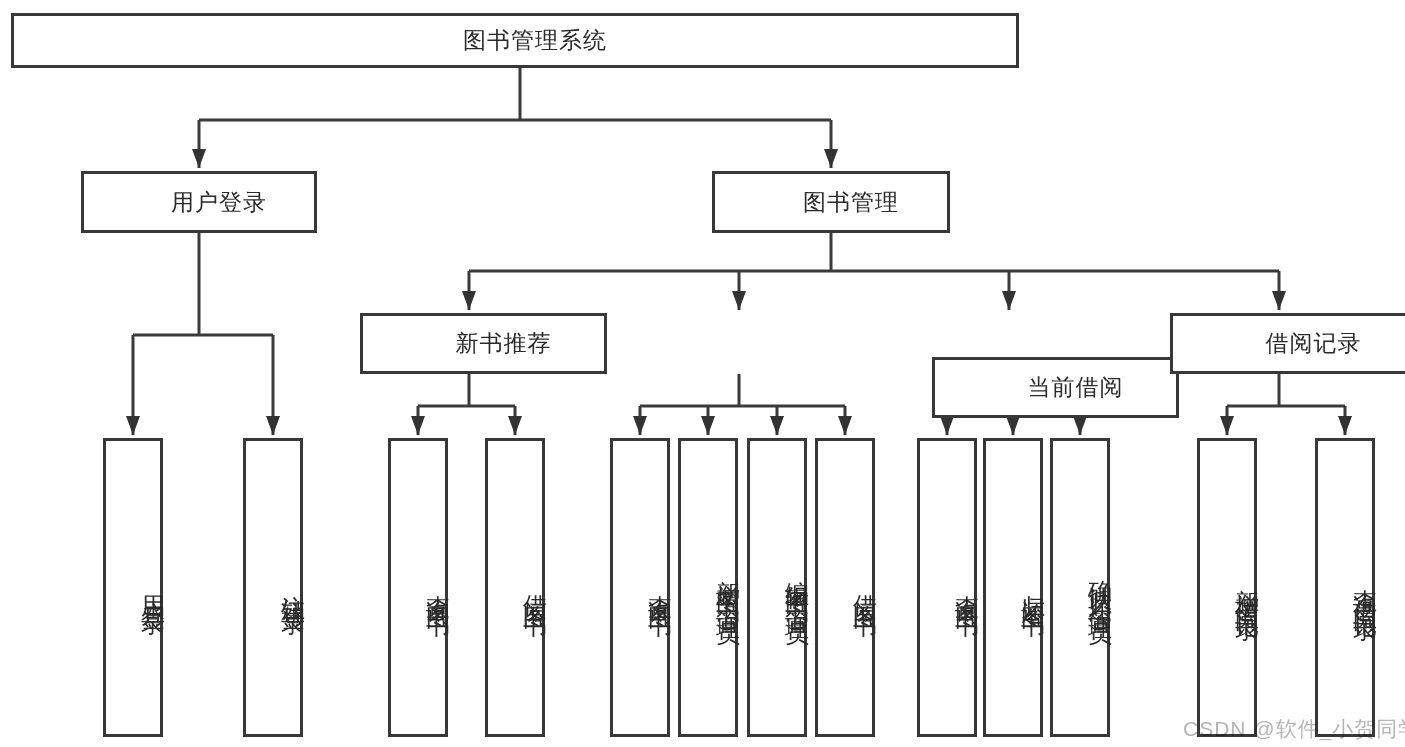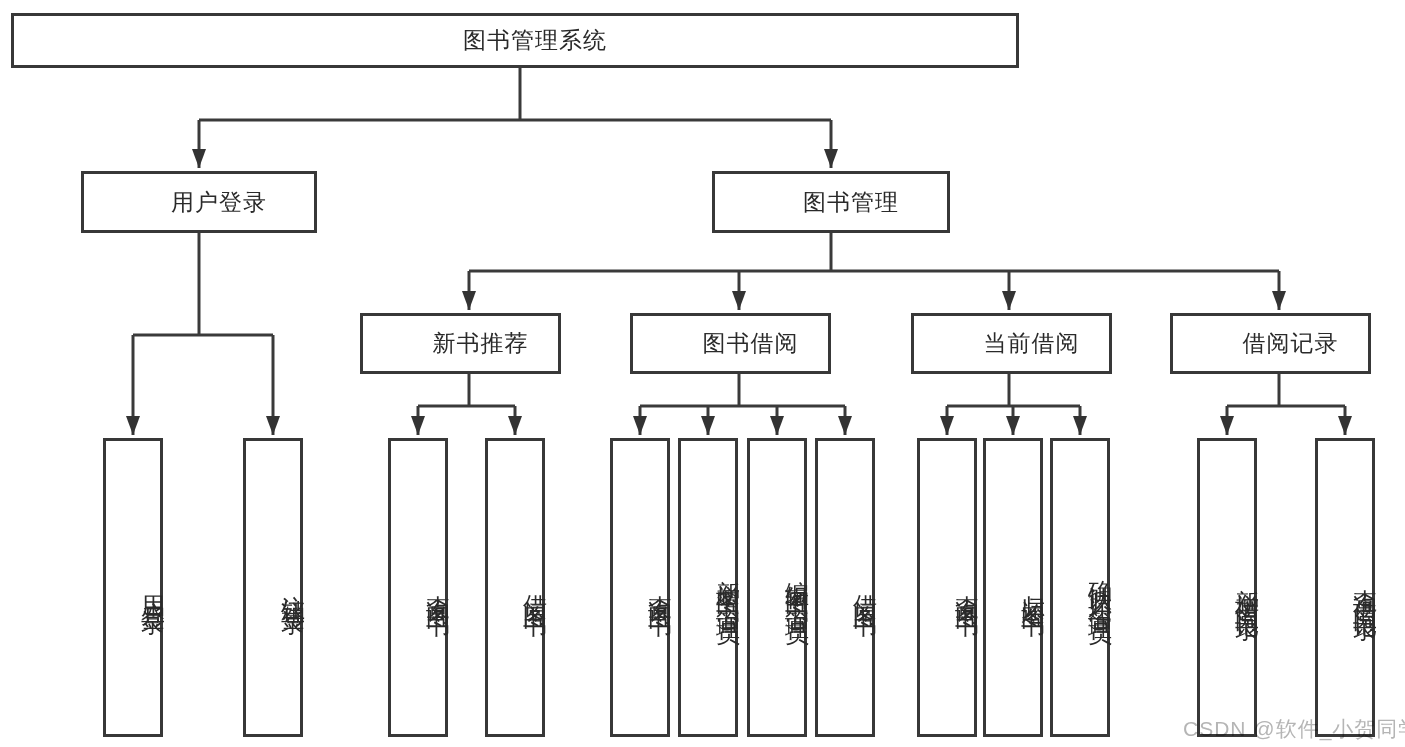--- a/index.html
+++ b/index.html
@@ -36,24 +36,24 @@
     letter-spacing: 6px;
     line-height: 1;
     white-space: nowrap;
   }
   
   .n-root  { left: 11px;  top: 13px;  width: 1008px; height: 55px; }
   
   .n-login { left: 81px;  top: 171px; width: 236px; height: 62px; }
   .n-mgmt  { left: 712px; top: 171px; width: 238px; height: 62px; text-align: center; }
   
-  .lv3 { top: 313px; width: 201px; height: 61px; }
+  .lv3 { top: 313px; width: 247px; height: 61px; }
   .n-rec { left: 360px; }
   .n-bor { left: 630px; }
-  .n-cur { left: 911px; }
+  .n-cur { left: 932px; margin-top: 44px; }
   .n-his { left: 1170px; text-align: center; }
   
   .leaf { top: 438px; width: 60px; height: 299px; }
   .lf-1  { left: 103px; }
   .lf-2  { left: 243px; }
   .lf-3  { left: 388px; }
   .lf-4  { left: 485px; }
   .lf-5  { left: 610px; }
   .lf-6  { left: 678px; }
   .lf-7  { left: 747px; }
@@ -150,23 +150,20 @@
   <div class="box n-login">
     <span class="h-lbl">用户登录</span>
   </div>
   <div class="box n-mgmt">
     <span class="h-lbl">图书管理</span>
   </div>
 
   <div class="box lv3 n-rec">
     <span class="h-lbl">新书推荐</span>
   </div>
-  <div class="box lv3 n-bor">
-    <span class="h-lbl">图书借阅</span>
-  </div>
   <div class="box lv3 n-cur">
     <span class="h-lbl">当前借阅</span>
   </div>
   <div class="box lv3 n-his">
     <span class="h-lbl">借阅记录</span>
   </div>
 
   <div class="box leaf lf-1">
     <span class="v-lbl">用户登录</span>
   </div>

